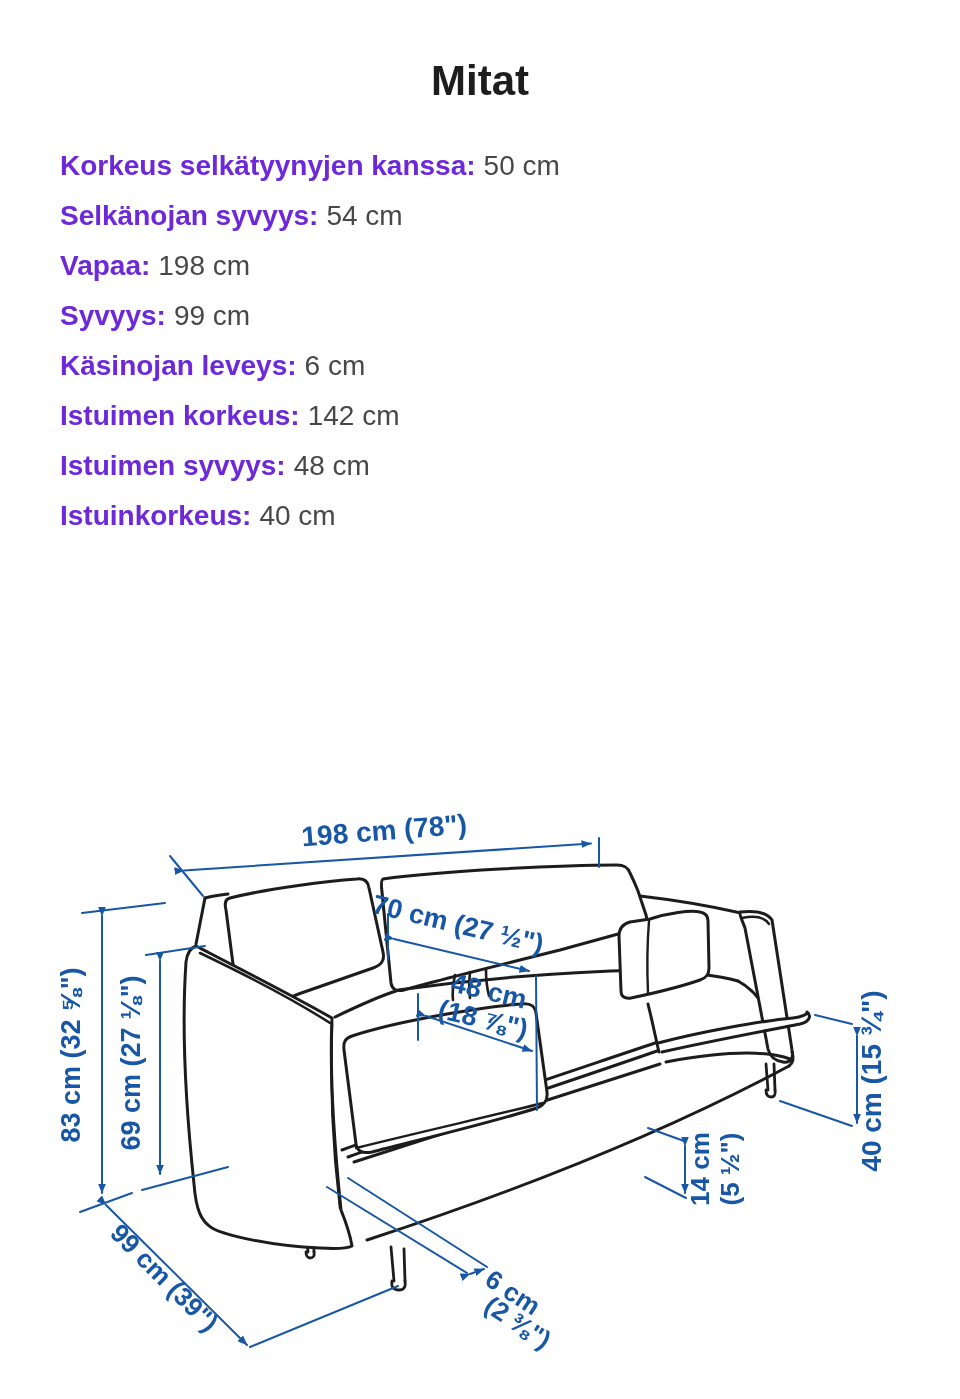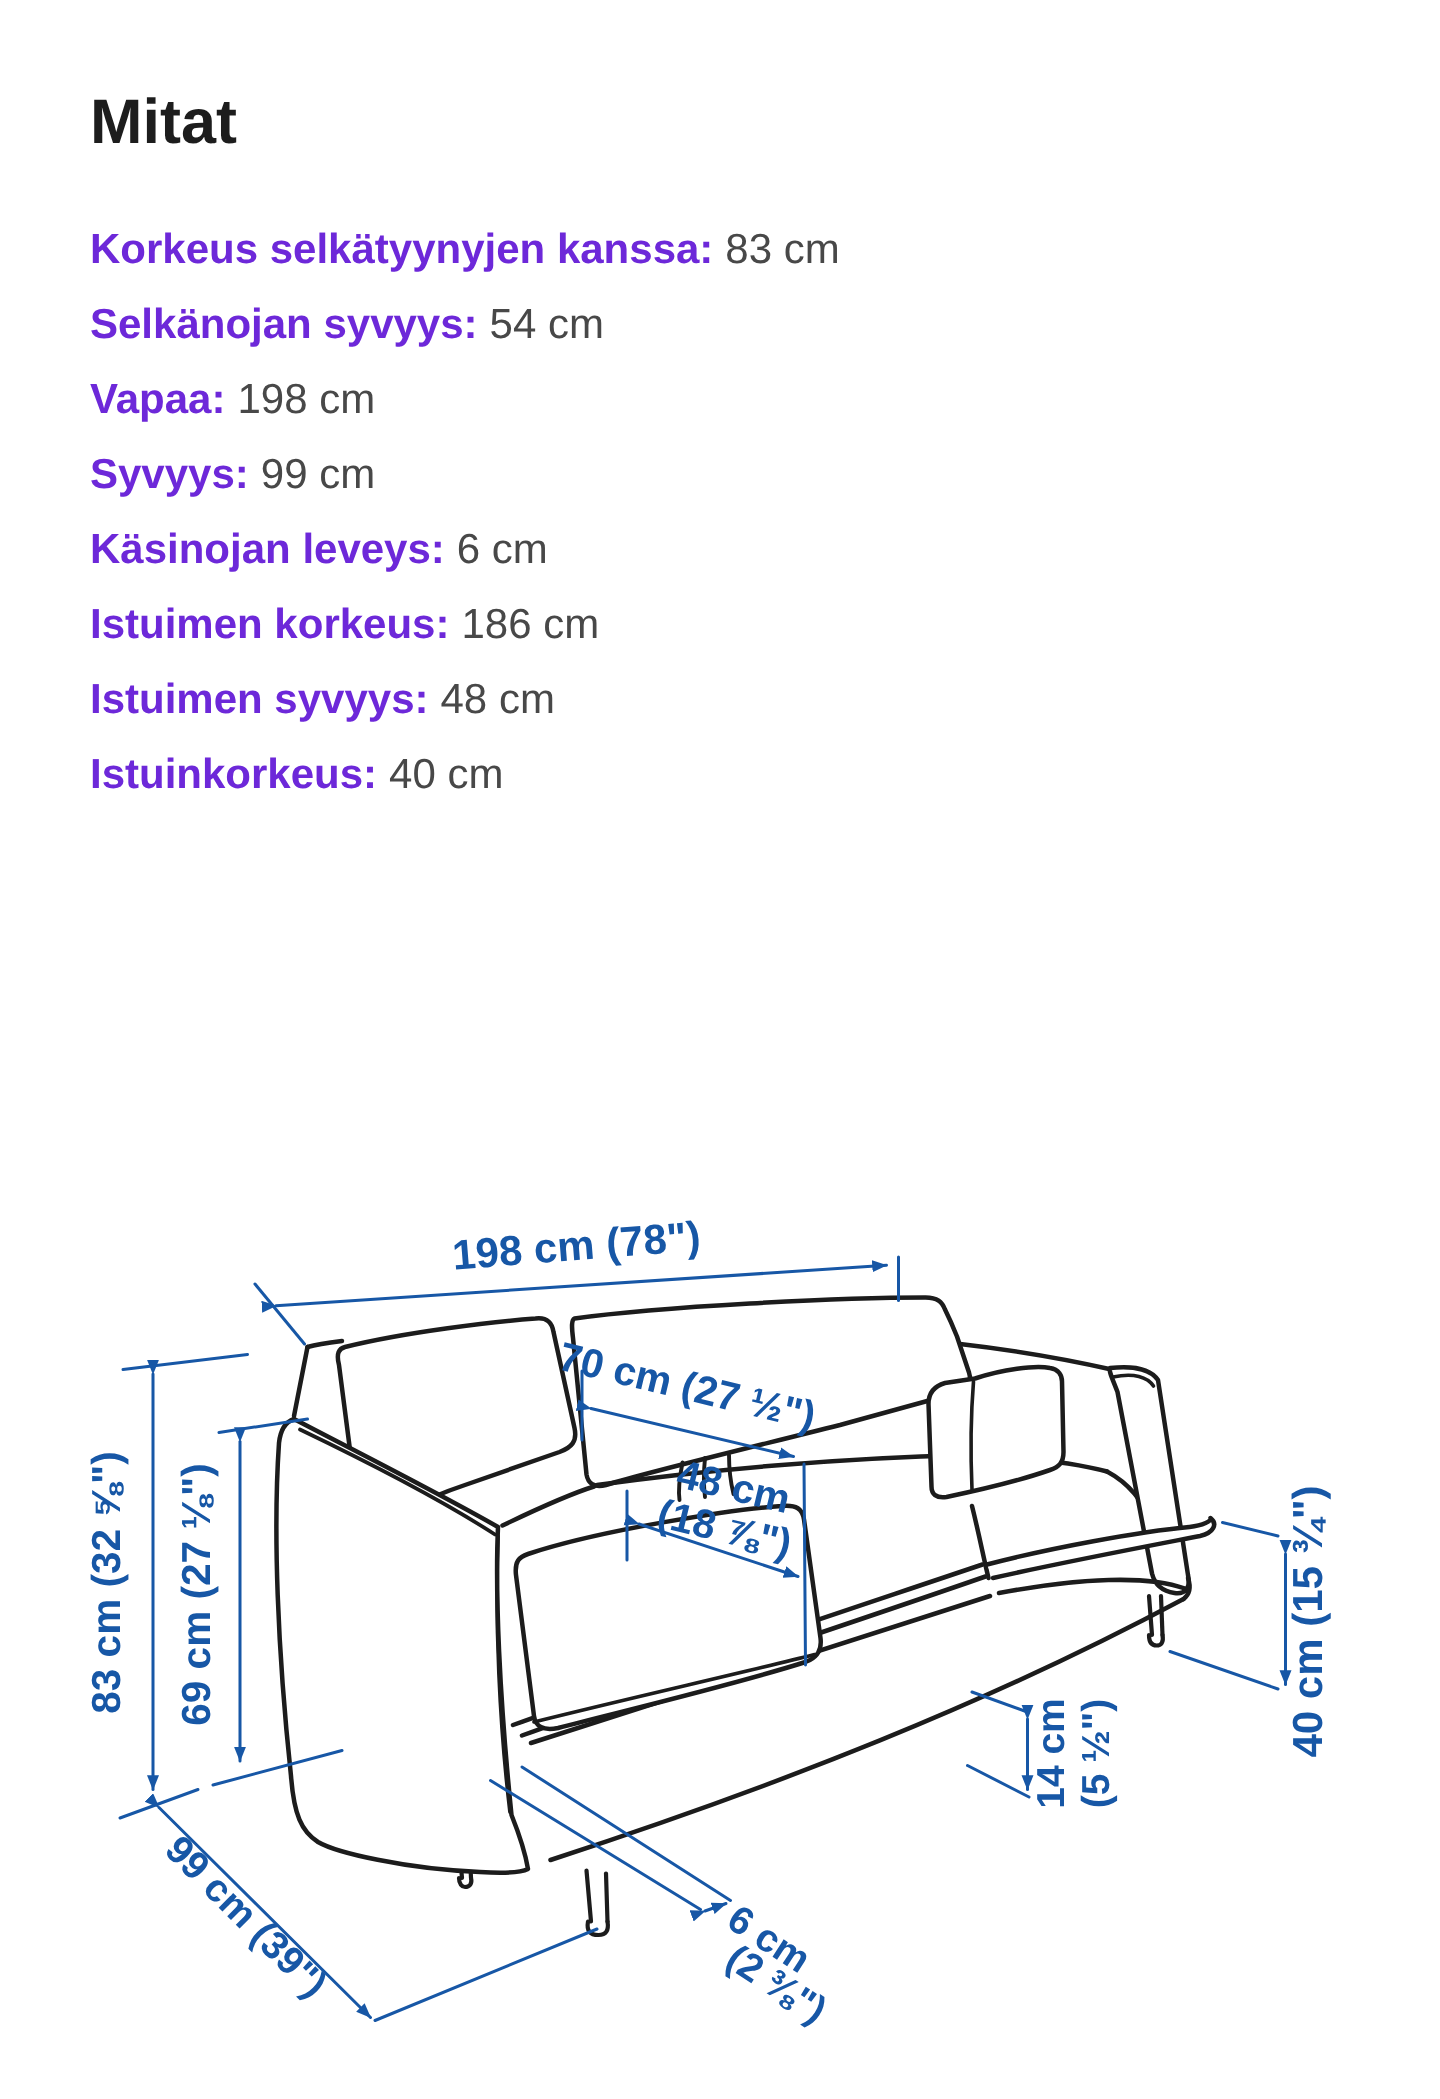--- a/index.html
+++ b/index.html
@@ -1,39 +1,39 @@
 <!DOCTYPE html>
 <html><head>
 <meta charset="utf-8">
 <style>
   html,body{margin:0;padding:0;background:#fff;}
   body{width:960px;height:1399px;position:relative;overflow:hidden;
        font-family:"Liberation Sans","DejaVu Sans",sans-serif;}
   .content{position:absolute;left:60px;top:0;width:840px;}
-  .page-title{font-size:42px;font-weight:700;color:#1d1d1d;margin:57px 0 28px 0;letter-spacing:0;}
+  .page-title{font-size:42px;font-weight:700;color:#1d1d1d;margin:57px 0 28px 0;letter-spacing:0;text-align:center;}
   .spec-list{margin-top:36px;}
   .spec-row{font-size:28px;line-height:50px;color:#484848;white-space:nowrap;}
   .spec-label{font-weight:700;color:#6d28d9;}
   .spec-value{font-weight:400;color:#484848;margin-left:8px;}
   .diagram-wrap{position:absolute;left:0;top:800px;width:960px;height:599px;}
   svg{display:block;}
   .dimtext{font-family:"Liberation Sans","DejaVu Sans",sans-serif;font-weight:700;}
 </style>
 </head>
 <body>
 
 <div class="content">
   <h2 class="page-title">Mitat</h2>
   <div class="spec-list">
-    <div class="spec-row"><span class="spec-label">Korkeus selkätyynyjen kanssa:</span><span class="spec-value">83 cm</span></div>
+    <div class="spec-row"><span class="spec-label">Korkeus selkätyynyjen kanssa:</span><span class="spec-value">50 cm</span></div>
     <div class="spec-row"><span class="spec-label">Selkänojan syvyys:</span><span class="spec-value">54 cm</span></div>
     <div class="spec-row"><span class="spec-label">Vapaa:</span><span class="spec-value">198 cm</span></div>
     <div class="spec-row"><span class="spec-label">Syvyys:</span><span class="spec-value">99 cm</span></div>
     <div class="spec-row"><span class="spec-label">Käsinojan leveys:</span><span class="spec-value">6 cm</span></div>
-    <div class="spec-row"><span class="spec-label">Istuimen korkeus:</span><span class="spec-value">186 cm</span></div>
+    <div class="spec-row"><span class="spec-label">Istuimen korkeus:</span><span class="spec-value">142 cm</span></div>
     <div class="spec-row"><span class="spec-label">Istuimen syvyys:</span><span class="spec-value">48 cm</span></div>
     <div class="spec-row"><span class="spec-label">Istuinkorkeus:</span><span class="spec-value">40 cm</span></div>
   </div>
 </div>
 
 <div class="diagram-wrap">
 <svg width="960" height="599" viewBox="0 0 960 599">
   <defs>
     <marker id="arw" markerWidth="11" markerHeight="9" refX="9.5" refY="4" orient="auto" markerUnits="userSpaceOnUse">
       <path d="M0,0 L10,4 L0,8 Z" fill="#1757a6"></path>

